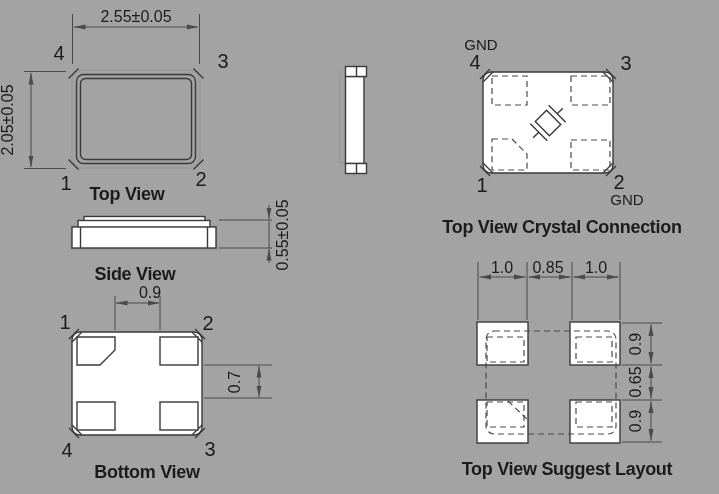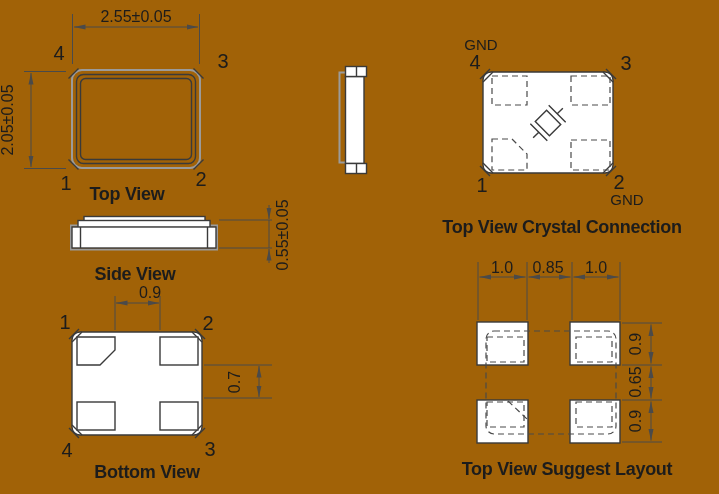--- a/index.html
+++ b/index.html
@@ -1,16 +1,16 @@
 <!DOCTYPE html>
 <html><head>
 <meta charset="utf-8">
 <style>
   html,body{margin:0;padding:0;background:#fff;}
-  .sheet{position:relative;width:719px;height:494px;background:#a16207;overflow:hidden;
+  .sheet{position:relative;width:719px;height:494px;background:#a3a3a3;overflow:hidden;
          font-family:"Liberation Sans","DejaVu Sans",sans-serif;}
   svg{display:block;}
   svg text{fill:#1c1c1c;font-family:"Liberation Sans","DejaVu Sans",sans-serif;}
   .dim{font-size:16px;}
   .pin{font-size:20px;}
   .gnd{font-size:15px;}
   .cap{font-size:18px;font-weight:700;letter-spacing:-0.3px;}
   .thin{stroke:#4a4a4a;stroke-width:1;fill:none;}
   .draw{stroke:#3a3a3a;stroke-width:1.4;fill:none;}
   .draww{stroke:#3a3a3a;stroke-width:1.4;fill:#ffffff;}

